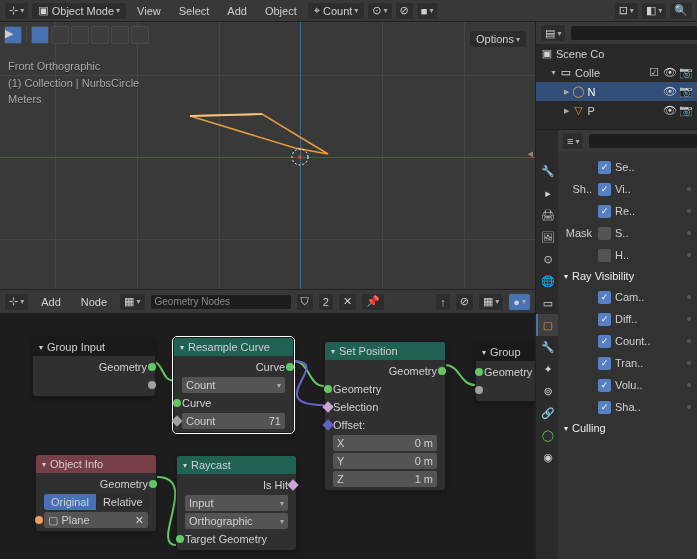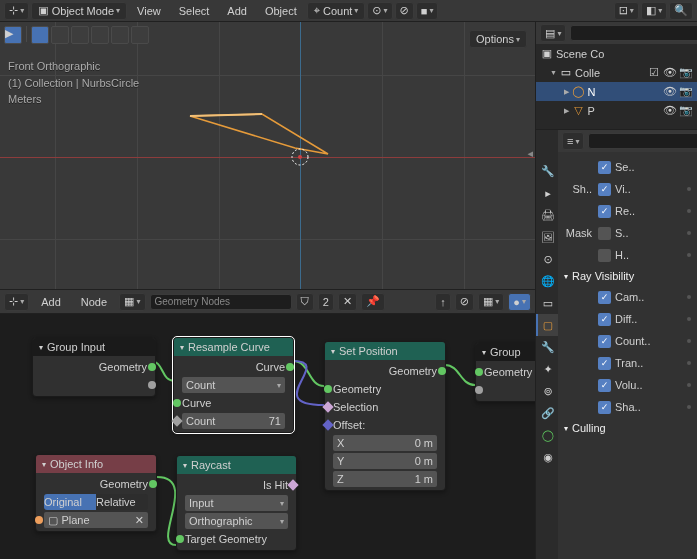--- a/index.html
+++ b/index.html
@@ -47,21 +47,21 @@
   .sock.out { right: -5px; }
   .sock.in { left: -5px; }
   .sock.geom { background: #63c763; }
   .sock.val { background: #a0a0a0; }
   .sock.vec { background: #6363c7; }
   .sock.bool { background: #cca6d6; }
   .sock.obj { background: #ed9e5c; }
   .node input, .node .fld { background: #545454; border: none; border-radius: 2px; color: #d0d0d0; font-size: 11px; height: 16px; padding: 0 4px; width: 100%; }
   .fld { display: flex; align-items: center; justify-content: space-between; }
   .seg { display: flex; }
-  .seg .s { flex: 1; background: #2d2d2d; text-align: left; padding: 2px 0; cursor: pointer; }
+  .seg .s { flex: 1; background: #2d2d2d; text-align: left; padding: 2px 7px; cursor: pointer; }
   .seg .s.active { background: #4772b3; }
   .seg .s:first-child { border-radius: 3px 0 0 3px; }
   .seg .s:last-child { border-radius: 0 3px 3px 0; }
   .tt-geom { background: #1f6153; }
   .tt-input { background: #1a1a1a; }
   .tt-obj { background: #763e47; }
   
   
   .outliner { height: 108px; background: #282828; border-bottom: 1px solid #202020; }
   .out-hdr { height: 22px; background: #383838; display: flex; align-items: center; padding: 0 4px; gap: 4px; }

